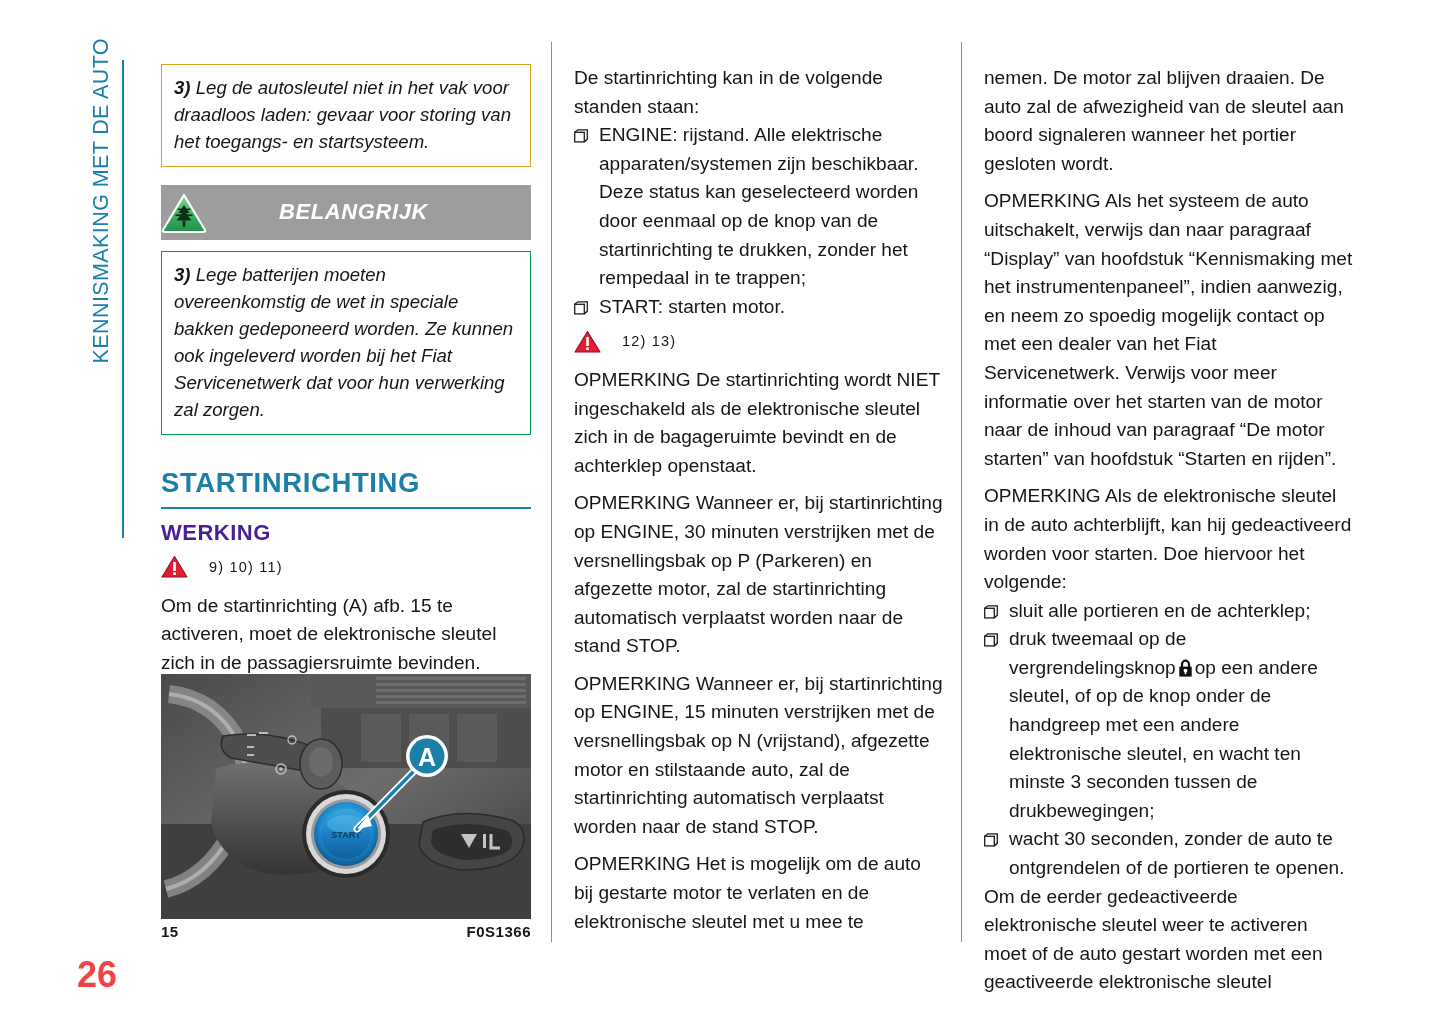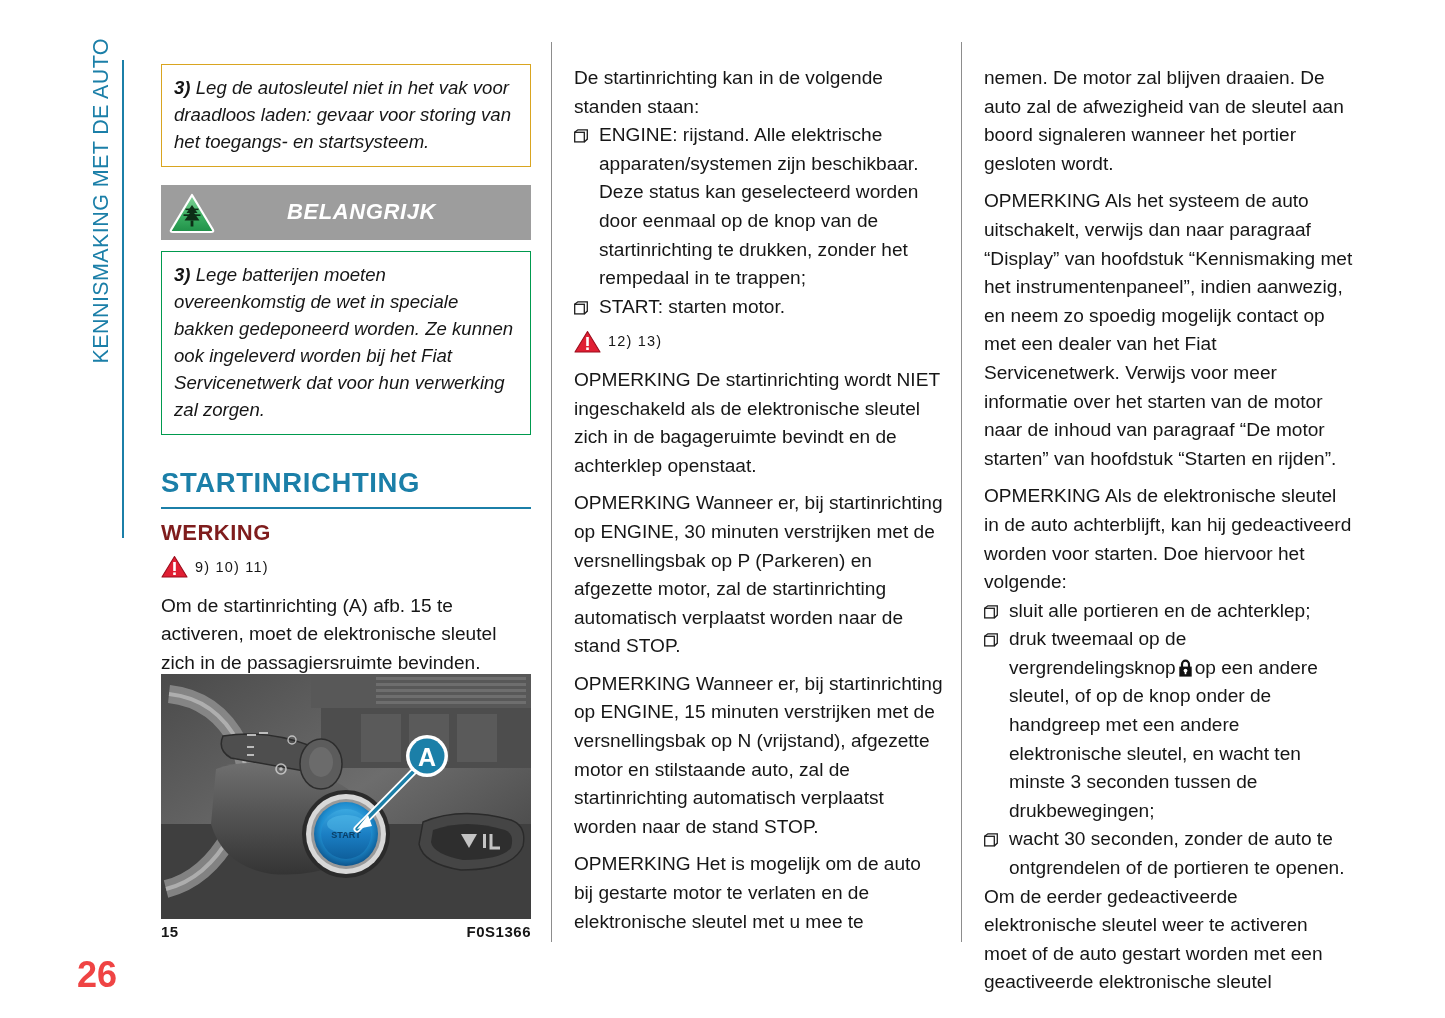--- a/index.html
+++ b/index.html
@@ -70,21 +70,20 @@
   }
   .note-box.green { border-color: #009a4e; }
   .note-box b { font-style: italic; font-weight: bold; }
 
   .bar {
     margin-top: 18px;
     height: 55px;
     background: #9d9d9d;
     display: flex;
     align-items: center;
-    padding-left: 8px;
   }
   .bar-title {
     color: #ffffff;
     font-weight: bold;
     font-style: italic;
     font-size: 22px;
     letter-spacing: 0.6px;
     margin-left: 72px;
   }
   .bar + .note-box { margin-top: 11px; }
@@ -96,30 +95,30 @@
     margin-top: 34px;
     color: #1b7fa8;
     font-size: 27.5px;
     font-weight: bold;
     letter-spacing: 0.6px;
     padding-bottom: 9px;
     border-bottom: 2.4px solid #1b7fa8;
   }
   .h2 {
     margin-top: 10px;
-    color: #7f1d1d;
+    color: #4c1d95;
     font-size: 22px;
     font-weight: bold;
     letter-spacing: 0.5px;
   }
 
   .refs {
     display: flex;
     align-items: center;
-    gap: 7px;
+    gap: 21px;
     margin-top: 6px;
     margin-bottom: 10px;
   }
   .refs .nums { font-size: 14.5px; letter-spacing: 1.2px; }
   .tri-red { width: 27px; height: 24px; flex: 0 0 auto; }
 
   .para { margin-top: 0px; }
   .para + .para { margin-top: 9px; }
 
   

